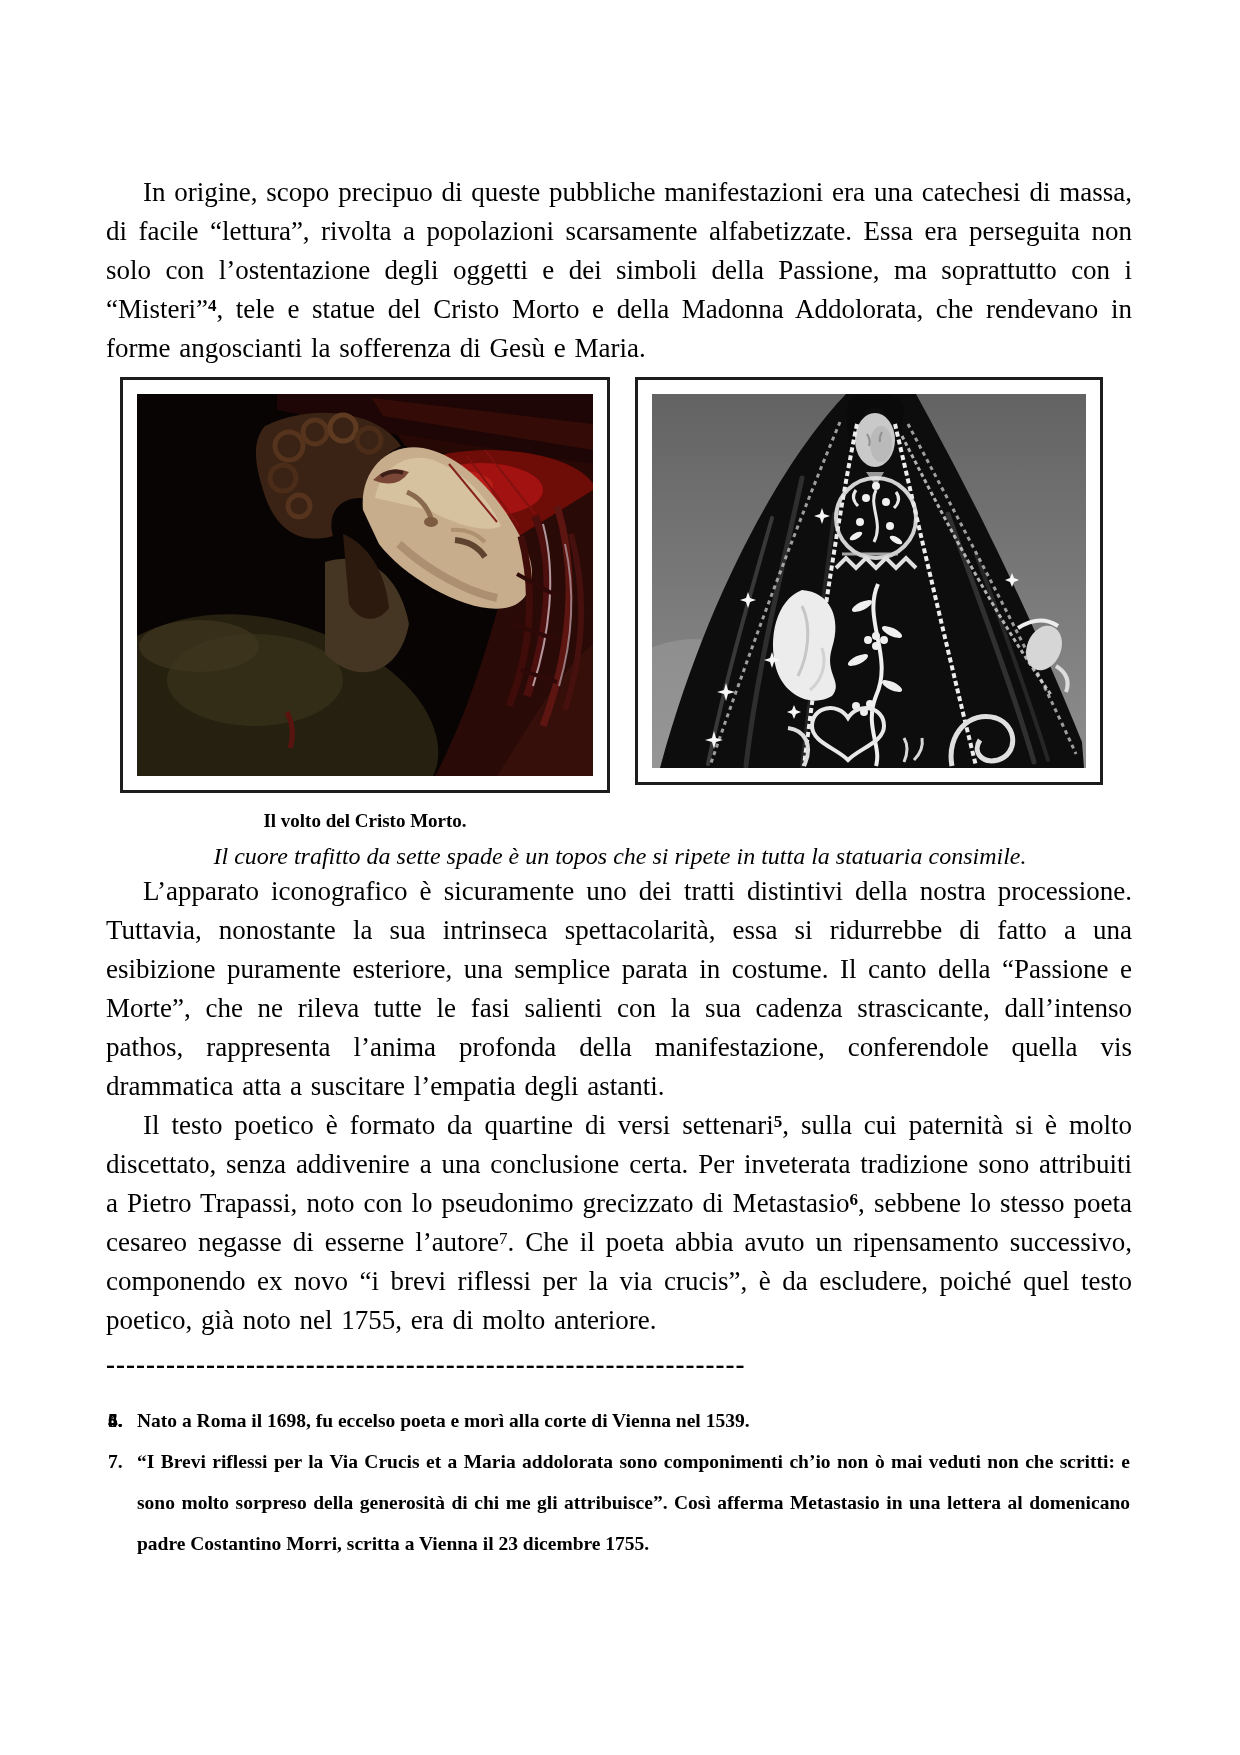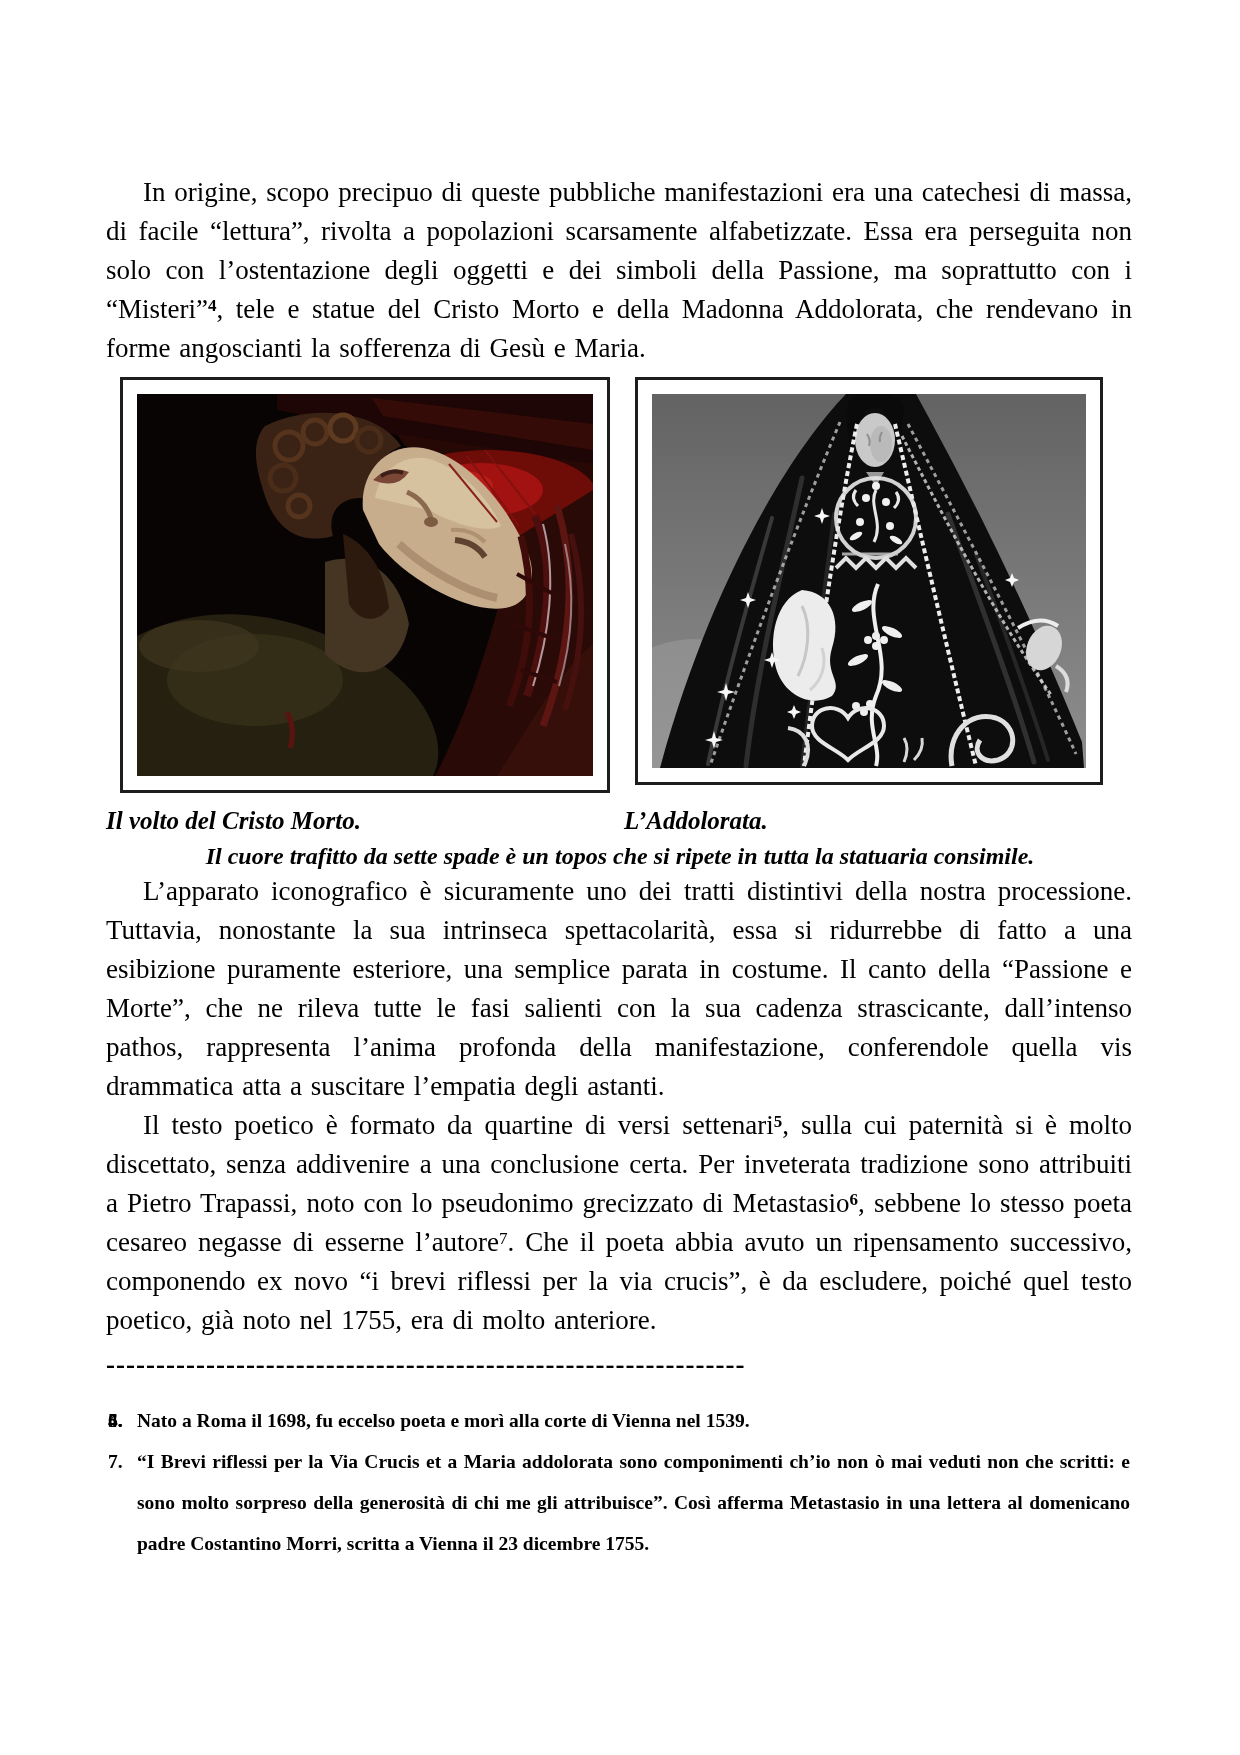--- a/index.html
+++ b/index.html
@@ -42,29 +42,30 @@
     margin:0;
   }
   .frame-left{width:490px;height:416px;margin-left:14px;}
   .frame-right{width:468px;height:408px;margin-left:25px;}
   .photo-frame svg{display:block;}
   .captions-row{
     display:flex;
     margin:11px 106px 0 106px;
   }
   .caption{
-    font-weight:bold;font-style:italic;
-    font-size:25px;line-height:34px;
+    font-weight:bold;
+    font-size:19px;line-height:34px;
+    text-align:center;
   }
   .cap-left{width:518px;}
   .cap-right{width:480px;}
   .caption-sub{
     margin-top:3px;
     text-align:center;
-    font-weight:bold;font-style:italic;
+    font-weight:normal;font-style:italic;
     font-size:24px;line-height:31px;
   }
   .separator{
     margin:13px 0 0 106px;
     font-weight:bold;
     font-size:27px;
     letter-spacing:1px;
     white-space:nowrap;
     line-height:22px;
   }
@@ -236,21 +237,20 @@
           <path transform="translate(142,318)" d="M0,-7 L2,-2 L7,0 L2,2 L0,7 L-2,2 L-7,0 L-2,-2 Z"></path>
           <path transform="translate(360,186)" d="M0,-7 L2,-2 L7,0 L2,2 L0,7 L-2,2 L-7,0 L-2,-2 Z"></path>
         </g>
       </svg>
     </figure>
 
   </div>
 
   <div class="captions-row">
     <div class="caption cap-left">Il volto del Cristo Morto.</div>
-    <div class="caption cap-right">L’Addolorata.</div>
   </div>
 
   <div class="caption-sub">Il cuore trafitto da sette spade è un topos che si ripete in tutta la statuaria consimile.</div>
 
   <p class="body-text">L’apparato iconografico è sicuramente uno dei tratti distintivi della nostra processione. Tuttavia, nonostante la sua intrinseca spettacolarità, essa si ridurrebbe di fatto a una esibizione puramente esteriore, una semplice parata in costume. Il canto della “Passione e Morte”, che ne rileva tutte le fasi salienti con la sua cadenza strascicante, dall’intenso pathos, rappresenta l’anima profonda della manifestazione, conferendole quella vis drammatica atta a suscitare l’empatia degli astanti.</p>
 
   <p class="body-text">Il testo poetico è formato da quartine di versi settenari<sup class="b">5</sup>, sulla cui paternità si è molto discettato, senza addivenire a una conclusione certa. Per inveterata tradizione sono attribuiti a Pietro Trapassi, noto con lo pseudonimo grecizzato di Metastasio<sup class="b">6</sup>, sebbene lo stesso poeta cesareo negasse di esserne l’autore<sup>7</sup>.  Che il poeta abbia avuto un ripensamento successivo, componendo ex novo “i brevi riflessi per la via crucis”, è da escludere, poiché quel testo poetico, già noto nel 1755, era di molto anteriore.</p>
 
   <div class="separator">----------------------------------------------------------------</div>
 

